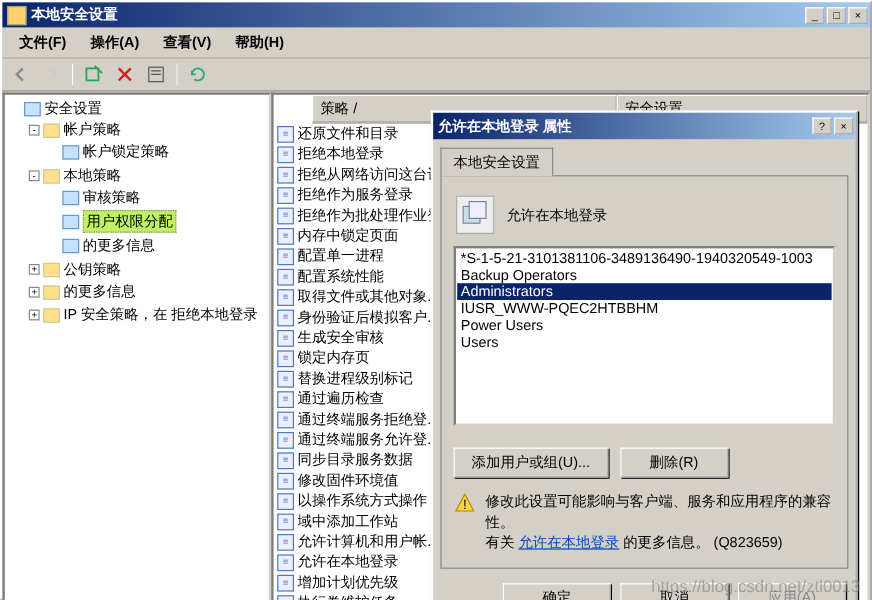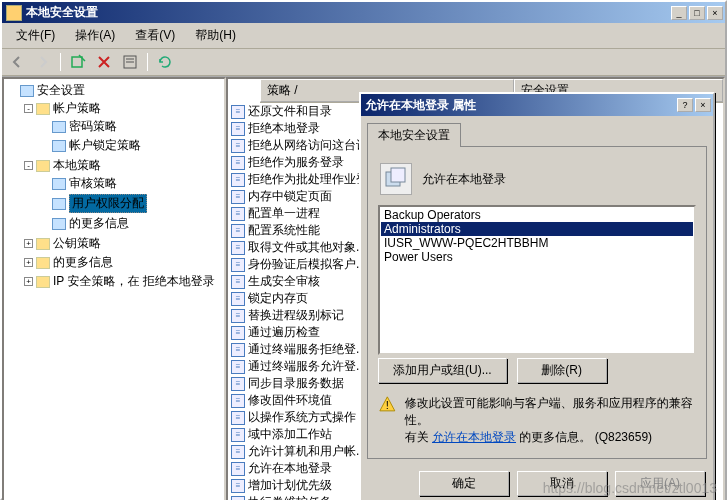--- a/index.html
+++ b/index.html
@@ -4,52 +4,52 @@
 <style>
 * { box-sizing: border-box; margin: 0; padding: 0; font-family: "MS Sans Serif", "SimSun", Tahoma, sans-serif; font-size: 12px; }
 body { background: #d4d0c8; width: 727px; height: 500px; overflow: hidden; position: relative; }
 .window { background: #d4d0c8; border: 2px outset #fff; height: 100%; display: flex; flex-direction: column; }
 .titlebar { background: linear-gradient(to right, #0a246a, #a6caf0); color: #fff; padding: 2px 2px 2px 4px; display: flex; align-items: center; height: 22px; }
 .titlebar .icon { width: 16px; height: 16px; margin-right: 4px; background: #ffd070; border: 1px solid #aa7; }
 .titlebar .title { flex: 1; font-weight: bold; }
 .titlebar .btns { display: flex; gap: 2px; }
 .titlebar .wbtn { width: 16px; height: 14px; background: #d4d0c8; border: 1px outset #fff; font-size: 9px; text-align: center; line-height: 12px; color: #000; cursor: default; }
 .menubar { background: #d4d0c8; display: flex; gap: 4px; padding: 2px 6px; border-bottom: 1px solid #aca899; }
-.menubar .item { padding: 2px 8px; }
+.menubar .item { padding: 2px 8px; font-weight: bold; }
 .toolbar { background: #d4d0c8; display: flex; gap: 4px; padding: 2px 4px; border-bottom: 1px solid #aca899; align-items: center; }
 .toolbar .tbtn { width: 22px; height: 22px; border: 1px solid transparent; display: flex; align-items: center; justify-content: center; }
 .toolbar .tbtn svg { width: 16px; height: 16px; }
 .sep { width: 1px; height: 18px; background: #aca899; border-right: 1px solid #fff; margin: 0 2px; }
 .content { flex: 1; display: flex; border-top: 1px inset #fff; }
 .tree { width: 224px; background: #fff; border: 2px inset #d4d0c8; overflow: auto; padding: 2px; }
 .tree ul { list-style: none; padding-left: 16px; }
 .tree > ul { padding-left: 2px; }
 .tree li { white-space: nowrap; padding: 1px 0; }
 .tree .node { display: flex; align-items: center; gap: 3px; }
 .tree .exp { width: 9px; height: 9px; border: 1px solid #888; display: inline-flex; align-items: center; justify-content: center; font-size: 8px; line-height: 7px; background: #fff; }
 .tree .noexp { width: 9px; height: 9px; display: inline-block; }
 .tree .fld { width: 14px; height: 12px; background: #ffe08a; border: 1px solid #cc9; }
 .tree .book { width: 14px; height: 12px; background: #c5e2ff; border: 1px solid #69c; }
-.tree .sel { background: #0369a1; border: 1px dotted #888; padding: 0 2px; }
+.tree .sel { background: #bef264; border: 1px dotted #888; padding: 0 2px; }
 .listpane { flex: 1; background: #fff; border: 2px inset #d4d0c8; overflow: hidden; }
 .listhead { display: flex; background: #d4d0c8; border-bottom: 1px solid #aca899; margin-left: 32px; }
 .listhead .col { border: 1px outset #fff; padding: 2px 6px; }
 .listbody { overflow: auto; height: calc(100% - 20px); }
 .prow { display: flex; align-items: center; gap: 3px; padding: 0 3px; white-space: nowrap; }
 .prow .picon { width: 14px; height: 14px; border: 1px solid #4a7cbf; display:flex; align-items:center; justify-content:center; font-size:8px; color:#4a7cbf; background:#eef;}
 .dialog { position: absolute; left: 359px; top: 92px; width: 356px; background: #d4d0c8; border: 2px outset #fff; box-shadow: 1px 1px 0 #000; z-index: 10; }
 .dtab { margin: 6px 6px 0 6px; }
 .dtab .tabb { display: inline-block; background: #d4d0c8; border: 1px solid #888; border-bottom: none; padding: 3px 10px; position: relative; top: 1px; }
 .dpanel { margin: 0 6px 6px 6px; border: 1px solid #888; padding: 12px 10px; }
 .dhead { display: flex; align-items: center; gap: 10px; padding: 4px 2px 10px 2px; }
 .dhead .hicon { width: 32px; height: 32px; background: #eee; border: 1px solid #aaa; display:flex; align-items:center; justify-content:center; }
 .userlist { background: #fff; border: 2px inset #d4d0c8; height: 150px; overflow: auto; font-family: monospace; font-size: 11px; padding: 1px; }
 .userlist .urow { padding: 0 3px; }
 .userlist .usel { background: #0a246a; color: #fff; }
-.dbtns { margin-top: 3px; display: flex; gap: 10px; }
+.dbtns { margin-top: 18px; display: flex; gap: 10px; }
 .btn { background: #d4d0c8; border: 1px outset #fff; padding: 3px 14px; box-shadow: 1px 1px 0 #000; min-width: 90px; text-align: center; }
 .warn { display: flex; gap: 8px; align-items: flex-start; margin-top: 12px; font-size: 11px; }
 .warn .wicon { width: 20px; height: 20px; color:#c90; }
 .warn a { color: #0048c0; text-decoration: underline; }
 .dfooter { display: flex; justify-content: flex-end; gap: 8px; padding: 6px 8px 10px; }
 .dfooter .btn.dis { color: #888; }
 .watermark { position: absolute; bottom: 4px; right: 10px; color: rgba(128,128,128,0.6); font-size: 14px; z-index: 20; }
 </style>
 </head>
 <body>
@@ -118,27 +118,20 @@
               <span>安全设置</span>
             </div>
           <ul>
             <li>
                 <div class="node">
                   <span class="exp">-</span>
                   <span class="fld"></span>
                   <span>帐户策略</span>
                 </div>
               <ul>
-                <li>
-                    <div class="node">
-                      <span class="noexp"></span>
-                      <span class="book"></span>
-                      <span>密码策略</span>
-                    </div>
-                  </li>
                 <li>
                     <div class="node">
                       <span class="noexp"></span>
                       <span class="book"></span>
                       <span>帐户锁定策略</span>
                     </div>
                   </li>
               </ul>
             </li>
             <li>
@@ -342,24 +335,26 @@
     <div class="dhead">
       <div class="hicon">
           <svg width="26" height="26" viewBox="0 0 26 26">
             <rect x="3" y="6" width="14" height="14" fill="#cde" stroke="#789"></rect>
             <rect x="8" y="2" width="14" height="14" fill="#eef" stroke="#789"></rect>
           </svg>
         </div>
       <span>允许在本地登录</span>
     </div>
     <div class="userlist" id="user-list">
+        <div class="urow">*S-1-5-21-3101381106-3489136490-1940320549-1003</div>
         <div class="urow">Backup Operators</div>
         <div class="urow usel">Administrators</div>
         <div class="urow">IUSR_WWW-PQEC2HTBBHM</div>
         <div class="urow">Power Users</div>
+        <div class="urow">Users</div>
       </div>
     <div class="dbtns">
       <div class="btn">添加用户或组(U)...</div>
       <div class="btn">删除(R)</div>
     </div>
     <div class="warn">
       <div class="wicon"><svg viewBox="0 0 20 20">
             <path d="M10 2 L18 17 L2 17 Z" fill="#ffd040" stroke="#a80"></path>
             <text x="10" y="15" text-anchor="middle" font-size="11" fill="#000">!</text>
           </svg></div>

